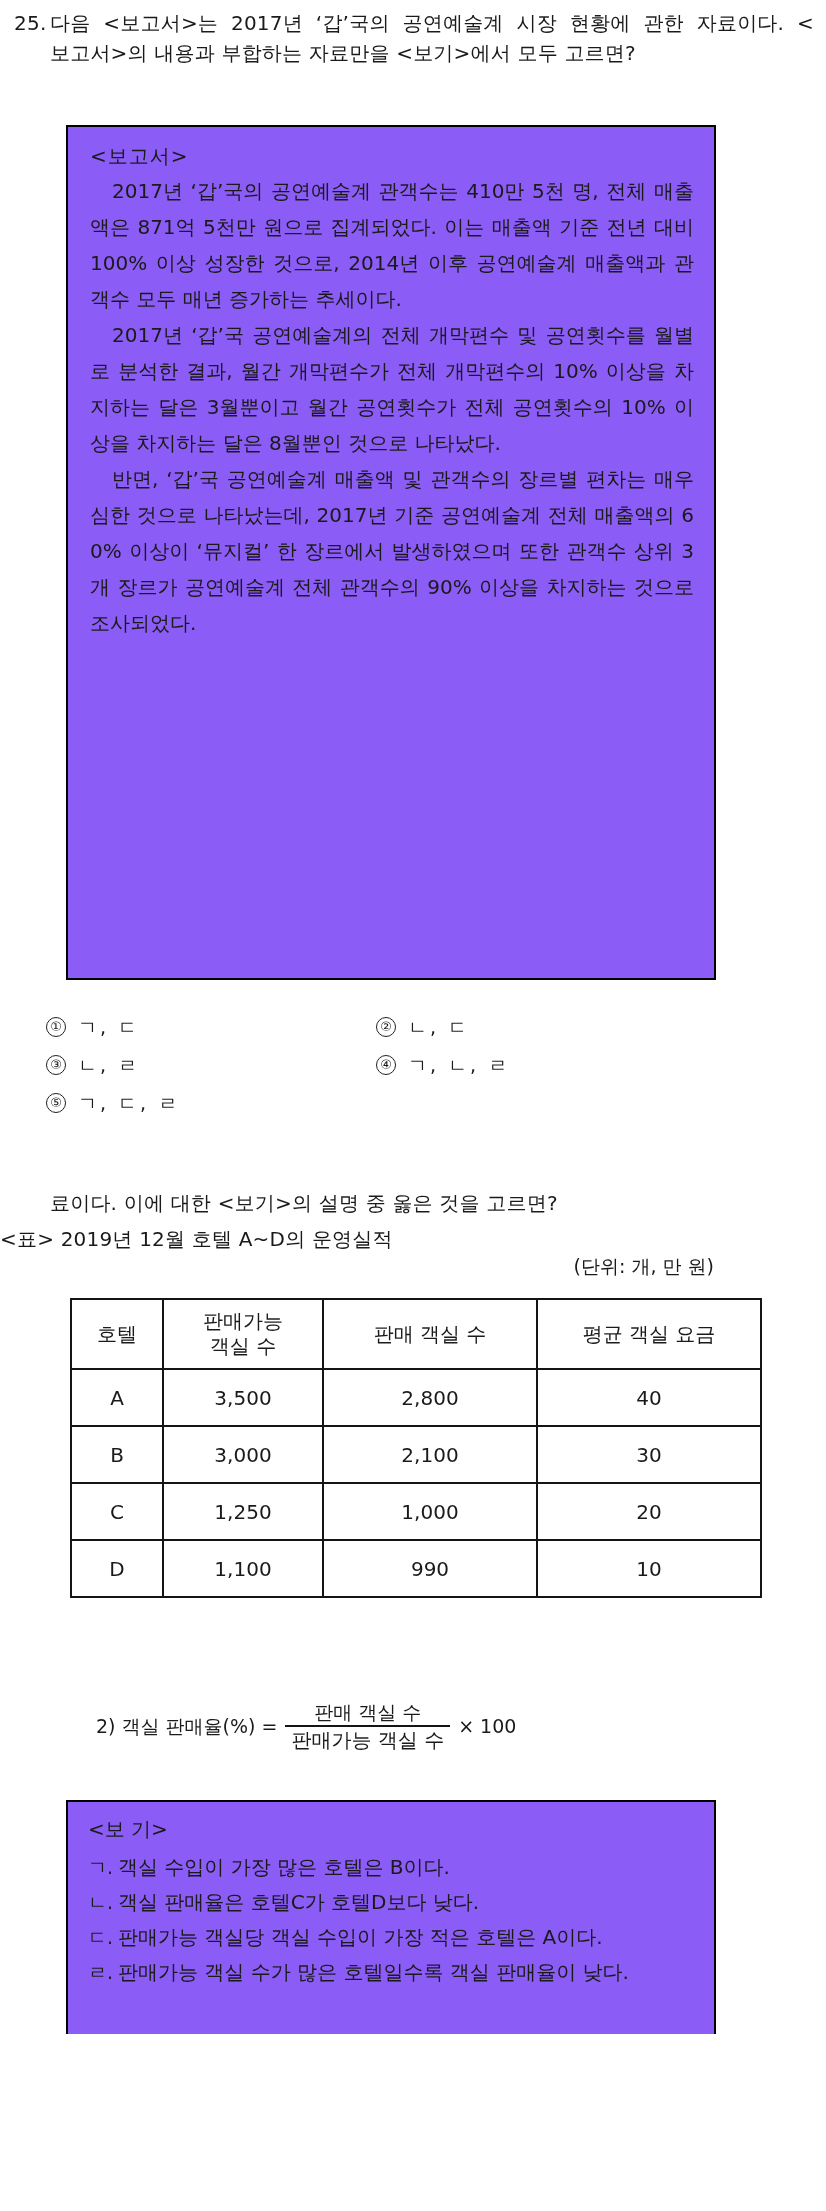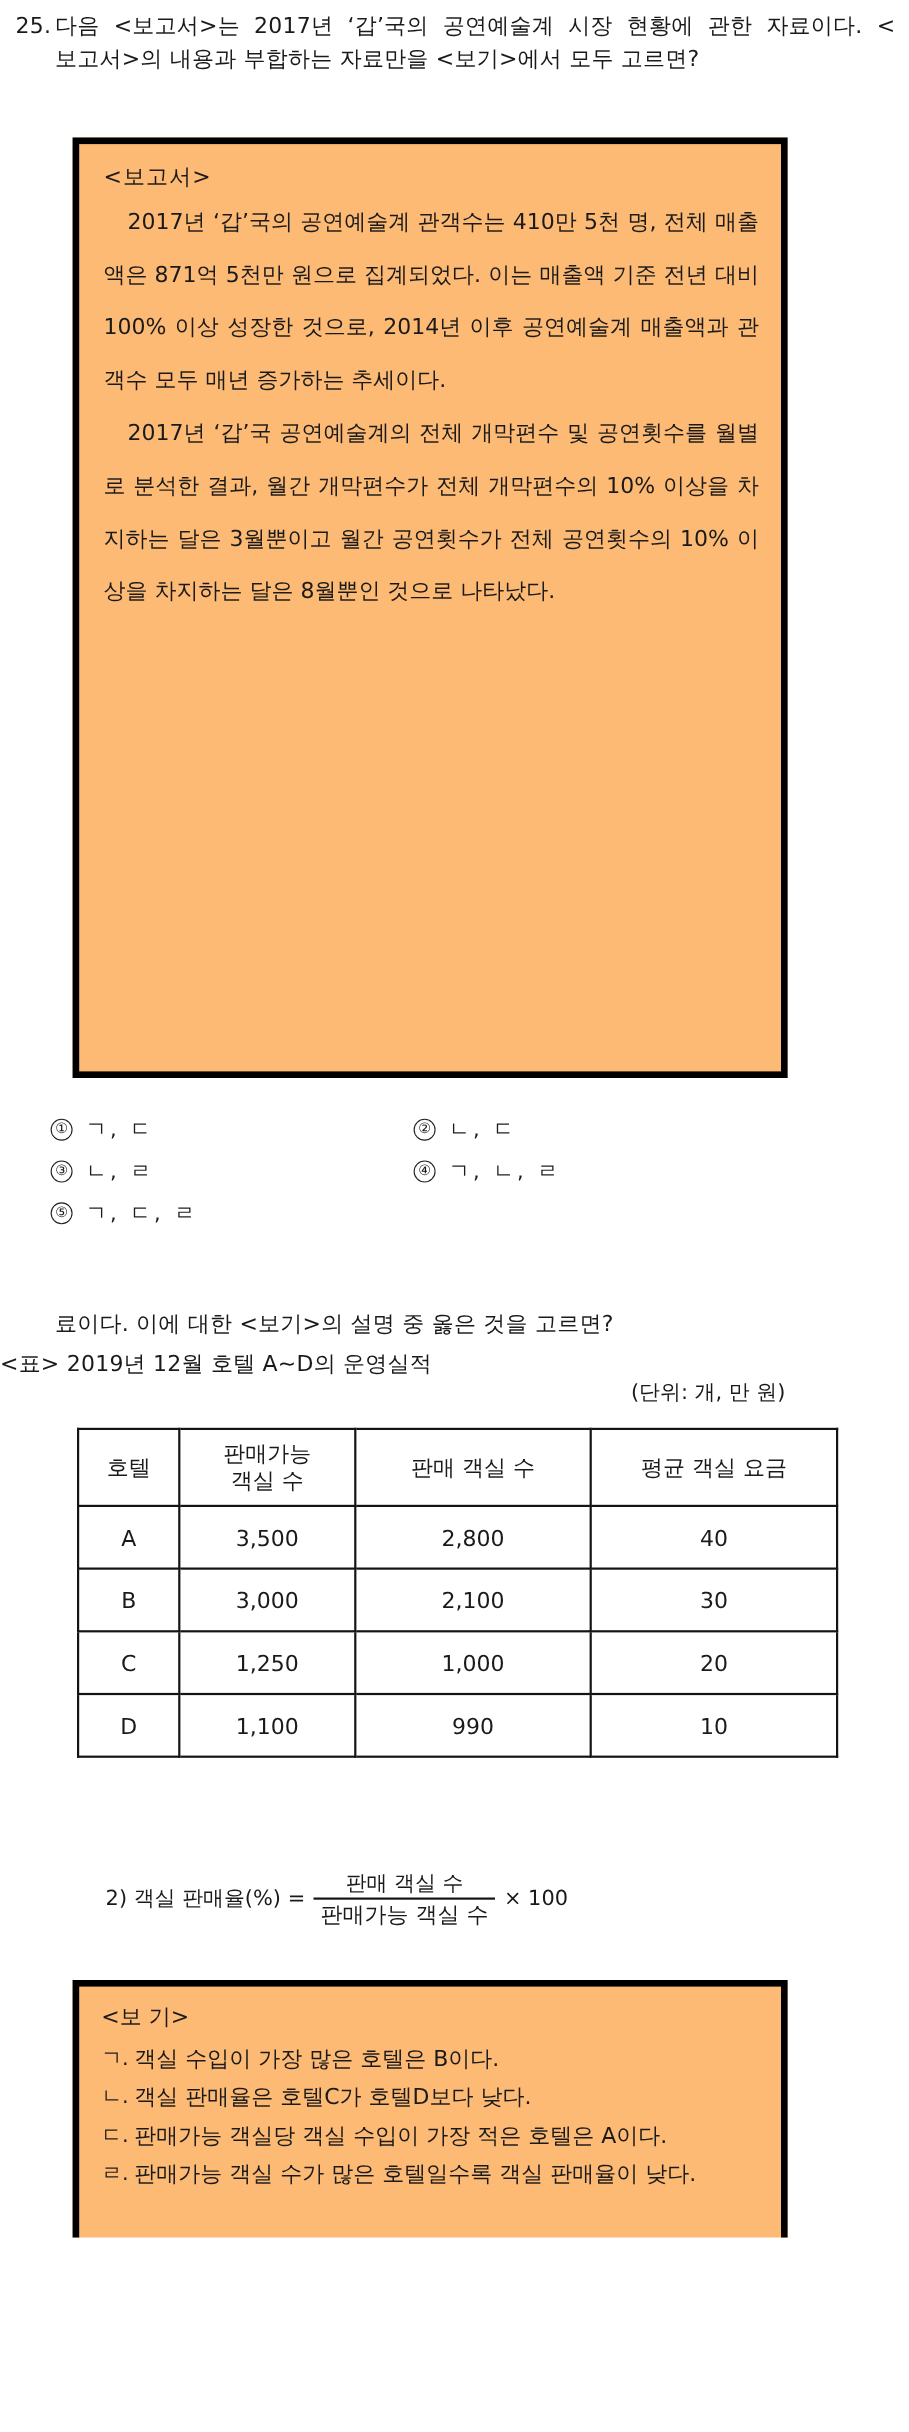--- a/index.html
+++ b/index.html
@@ -49,22 +49,22 @@
     width: 764px;
     font-size: 20px;
     line-height: 30px;
     letter-spacing: 0.2px;
     word-break: keep-all;
   }
 
   
   .boxed {
     position: absolute;
-    border: 6px solid #000000;
-    background: #fdba74;
+    border: 2px solid #000000;
+    background: #8b5cf6;
     box-sizing: border-box;
   }
   #report-box {
     left: 66px;
     top: 125px;
     width: 650px;
     height: 855px;
     padding: 14px 20px 12px 22px;
   }
   #choicebox-box {
@@ -76,21 +76,21 @@
   }
 
   .box-title {
     font-size: 20px;
     line-height: 30px;
     letter-spacing: 1px;
     margin-bottom: 2px;
   }
   .box-para {
     font-size: 20px;
-    line-height: 48px;
+    line-height: 36px;
     text-align: justify;
     text-justify: inter-character;
     text-indent: 22px;
     word-break: break-all;
     margin: 0;
   }
   #choicebox-box .box-title {
     letter-spacing: 0px;
     margin-bottom: 6px;
   }
@@ -244,20 +244,21 @@
 
 <div class="page">
 
   <div class="q-num">25.</div>
   <div class="q-stem">다음 &lt;보고서&gt;는 2017년 ‘갑’국의 공연예술계 시장 현황에 관한 자료이다. &lt;보고서&gt;의 내용과 부합하는 자료만을 &lt;보기&gt;에서 모두 고르면?</div>
 
   <div class="boxed" id="report-box">
     <div class="box-title">&lt;보고서&gt;</div>
     <p class="box-para">2017년 ‘갑’국의 공연예술계 관객수는 410만 5천 명, 전체 매출액은 871억 5천만 원으로 집계되었다. 이는 매출액 기준 전년 대비 100% 이상 성장한 것으로, 2014년 이후 공연예술계 매출액과 관객수 모두 매년 증가하는 추세이다.</p>
     <p class="box-para">2017년 ‘갑’국 공연예술계의 전체 개막편수 및 공연횟수를 월별로 분석한 결과, 월간 개막편수가 전체 개막편수의 10% 이상을 차지하는 달은 3월뿐이고 월간 공연횟수가 전체 공연횟수의 10% 이상을 차지하는 달은 8월뿐인 것으로 나타났다.</p>
+    <p class="box-para">반면, ‘갑’국 공연예술계 매출액 및 관객수의 장르별 편차는 매우 심한 것으로 나타났는데, 2017년 기준 공연예술계 전체 매출액의 60% 이상이 ‘뮤지컬’ 한 장르에서 발생하였으며 또한 관객수 상위 3개 장르가 공연예술계 전체 관객수의 90% 이상을 차지하는 것으로 조사되었다.</p>
   </div>
 
   <div class="options" id="options-25">
     <div class="opt-row">
       <div class="opt">
         <span class="opt-num">①</span>
         <span class="opt-text">ㄱ, ㄷ</span>
       </div>
       <div class="opt">
         <span class="opt-num">②</span>

